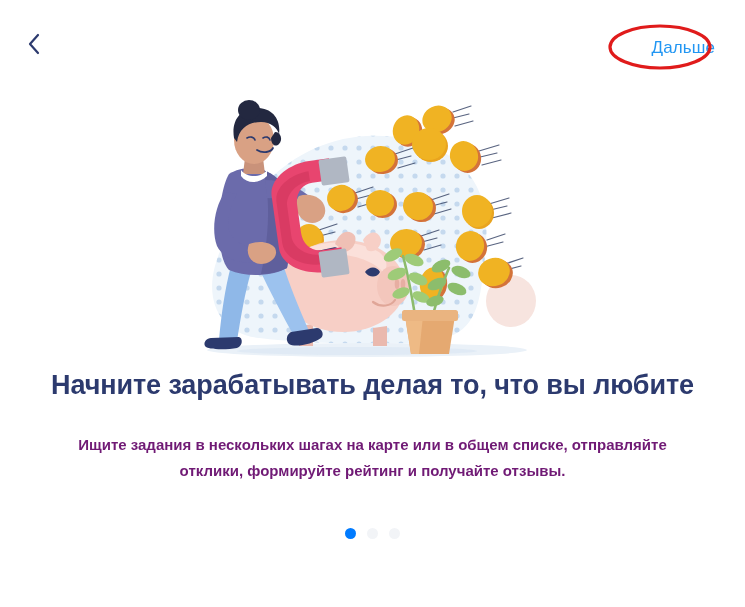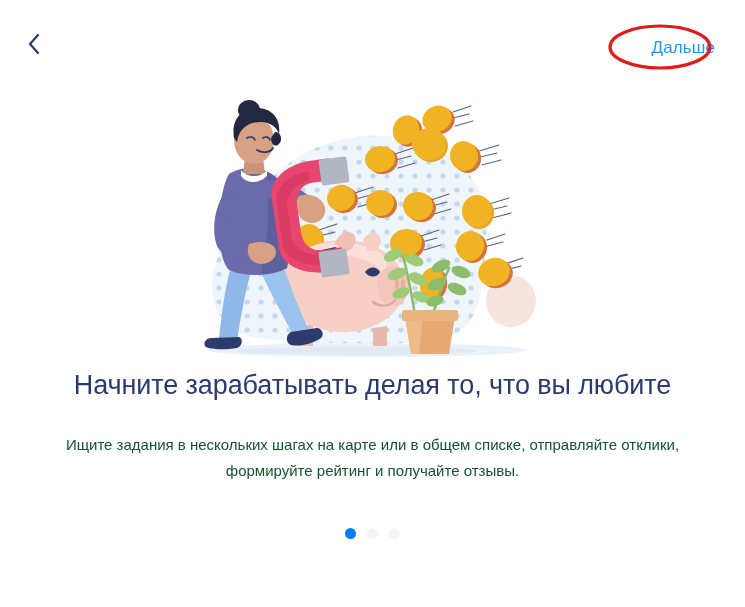--- a/index.html
+++ b/index.html
@@ -78,35 +78,35 @@
   .illus { display: block; }
 
   
   .headline {
     position: absolute;
     left: 0;
     top: 368px;
     width: 745px;
     text-align: center;
     font-size: 27px;
-    font-weight: 400;
+    font-weight: 700;
     color: #2c3a6e;
     letter-spacing: -0.1px;
     line-height: 34px;
   }
   .subtitle {
     position: absolute;
     left: 50%;
     transform: translateX(-50%);
     top: 432px;
     width: 625px;
     text-align: center;
     font-size: 15px;
-    font-weight: 400;
-    color: #14532d;
+    font-weight: 700;
+    color: #701a75;
     line-height: 26px;
   }
 
   
   .dots {
     position: absolute;
     left: 0;
     top: 528px;
     width: 745px;
     display: flex;

